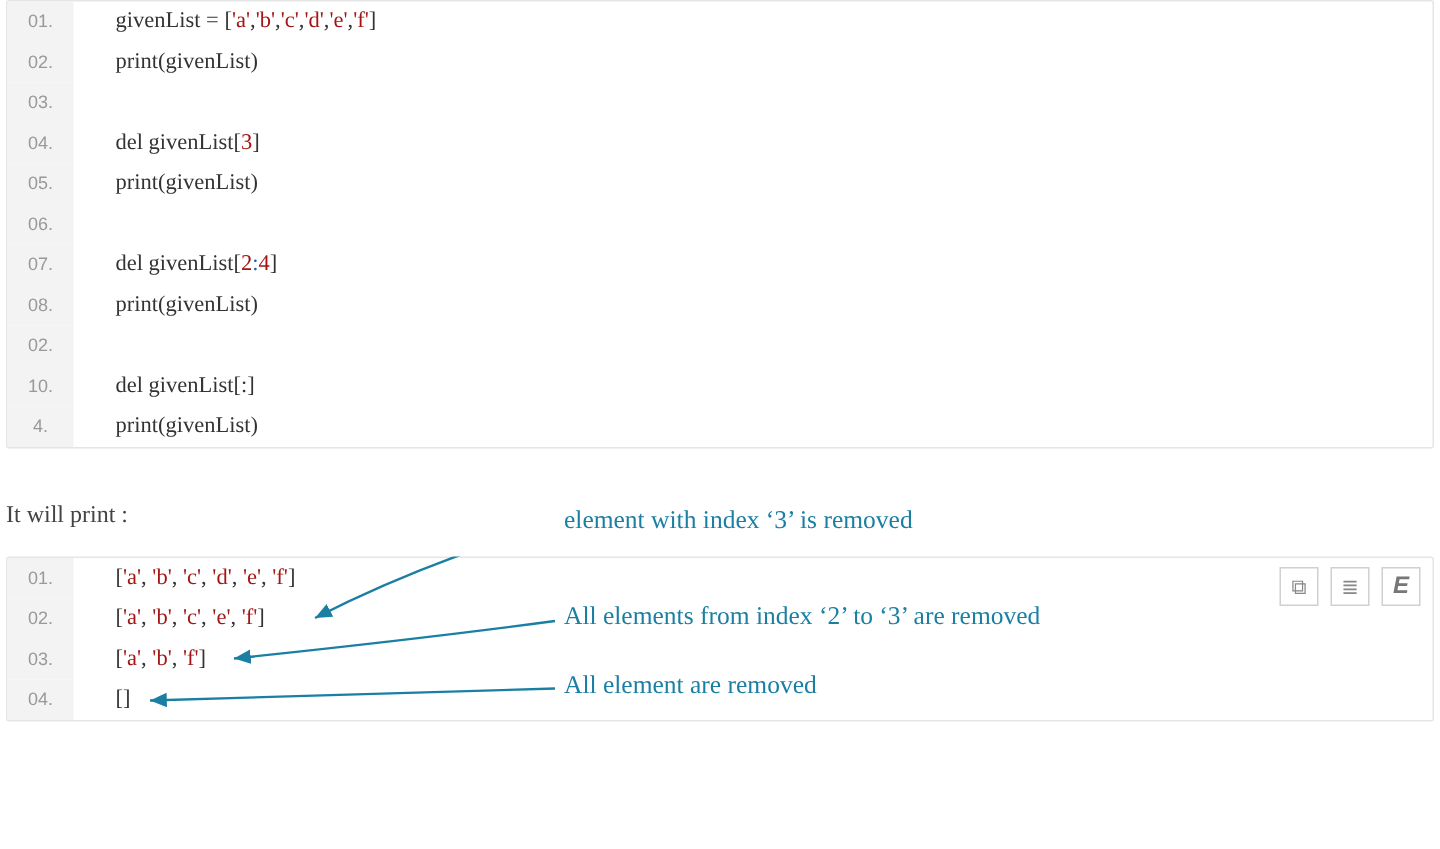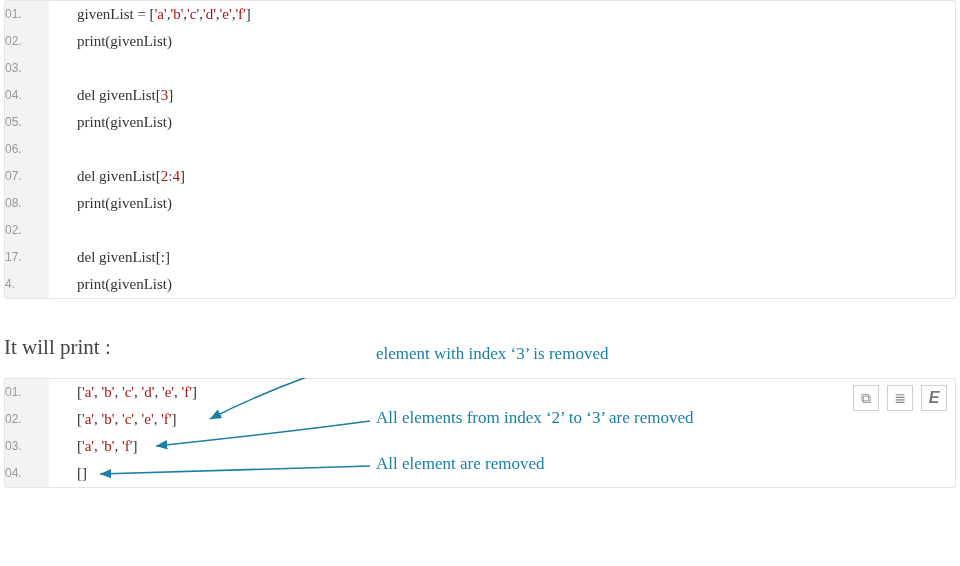--- a/index.html
+++ b/index.html
@@ -26,37 +26,38 @@
     align-items: center;
     height: 27px;
     line-height: 27px;
   }
   .line-no {
     width: 44px;
     background: #f3f3f3;
     color: #999;
     font-family: Arial, sans-serif;
     font-size: 12px;
+    text-align: center;
     flex-shrink: 0;
   }
   .line-content {
     padding-left: 28px;
     font-family: Georgia, serif;
     font-size: 15px;
     color: #2b2b2b;
     white-space: pre;
   }
   .tok-num { color: #a31515; }
   .tok-str { color: #a31515; }
   .tok-punct { color: #333; text-align: center; }
   .tok-colon { color: #1f5db5; }
 
   .section-label {
     font-family: Georgia, serif;
-    font-size: 21px;
+    font-size: 16px;
     color: #444;
     margin: 36px 0 18px 4px;
   }
 
   .annotation {
     position: absolute;
     font-family: 'Comic Sans MS', 'Segoe Script', cursive;
     color: #1a7fa3;
     font-size: 17px;
     pointer-events: none;
@@ -132,21 +133,21 @@
     </div>
     <div class="code-line">
       <div class="line-no">08.</div>
       <div class="line-content"><span class="tok-punct">print(givenList)</span></div>
     </div>
     <div class="code-line">
       <div class="line-no">02.</div>
       <div class="line-content"></div>
     </div>
     <div class="code-line">
-      <div class="line-no">17.</div>
+      <div class="line-no">10.</div>
       <div class="line-content"><span class="tok-punct">del givenList[:]</span></div>
     </div>
     <div class="code-line">
       <div class="line-no">4.</div>
       <div class="line-content"><span class="tok-punct">print(givenList)</span></div>
     </div>
   </div>
 
 <div class="section-label">It will print :</div>
 

